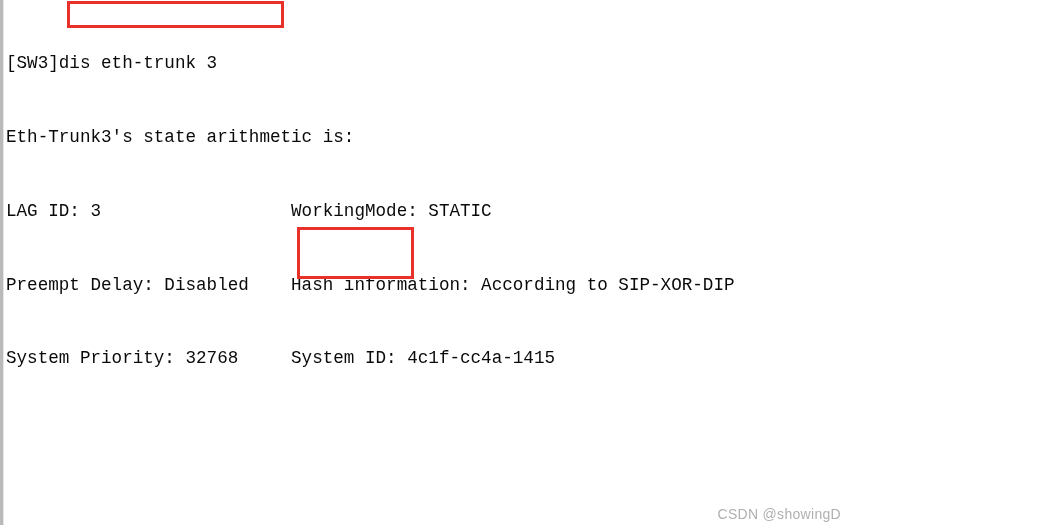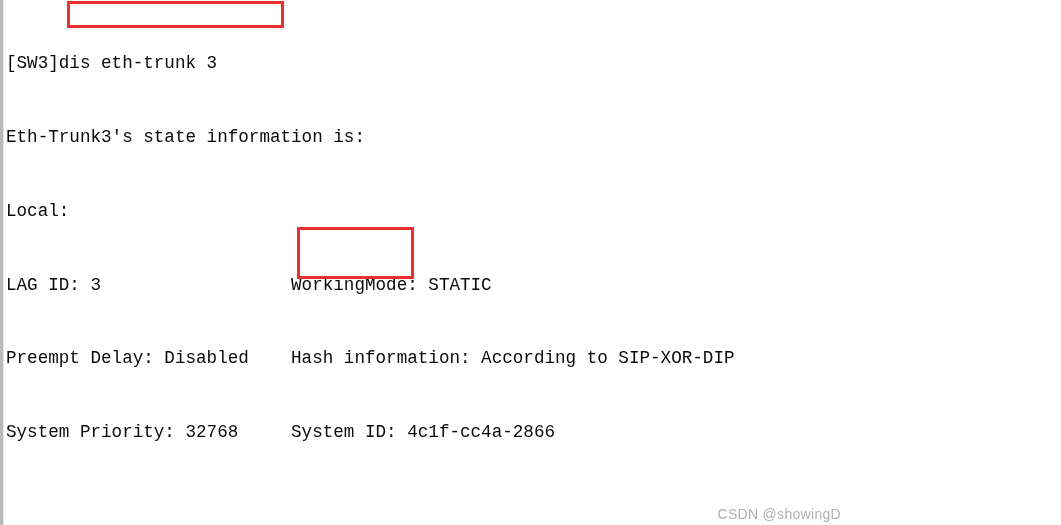--- a/index.html
+++ b/index.html
@@ -77,25 +77,24 @@
 </style>
 </head>
 <body>
 
 <div id="screen">
 
   <div id="left-border"></div>
 
   <div id="console">
     <span class="line">[SW3]dis eth-trunk 3</span>
-    <span class="line">Eth-Trunk3's state information is:</span>
-    <span class="line">Local:</span>
+    <span class="line">Eth-Trunk3's state arithmetic is:</span>
     <span class="line">LAG ID: 3                  WorkingMode: STATIC</span>
     <span class="line">Preempt Delay: Disabled    Hash information: According to SIP-XOR-DIP</span>
-    <span class="line">System Priority: 32768     System ID: 4c1f-cc4a-2866</span>
+    <span class="line">System Priority: 32768     System ID: 4c1f-cc4a-1415</span>
     
     
     
     
     
     
     
     
     
     

